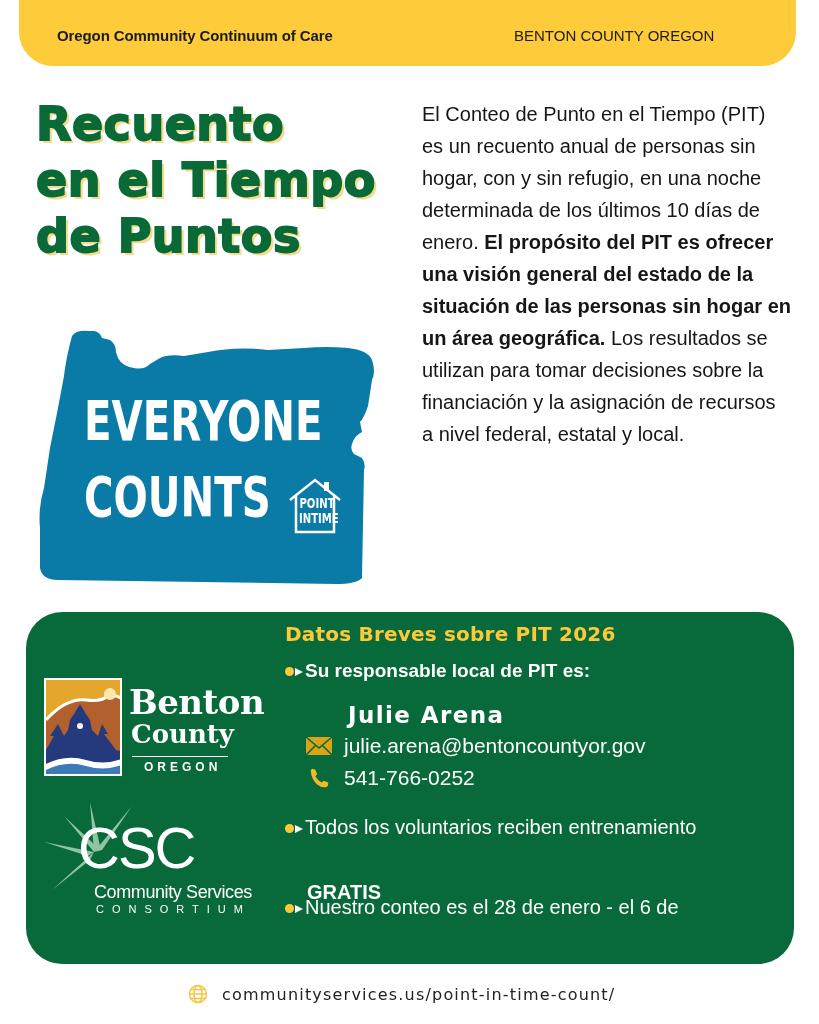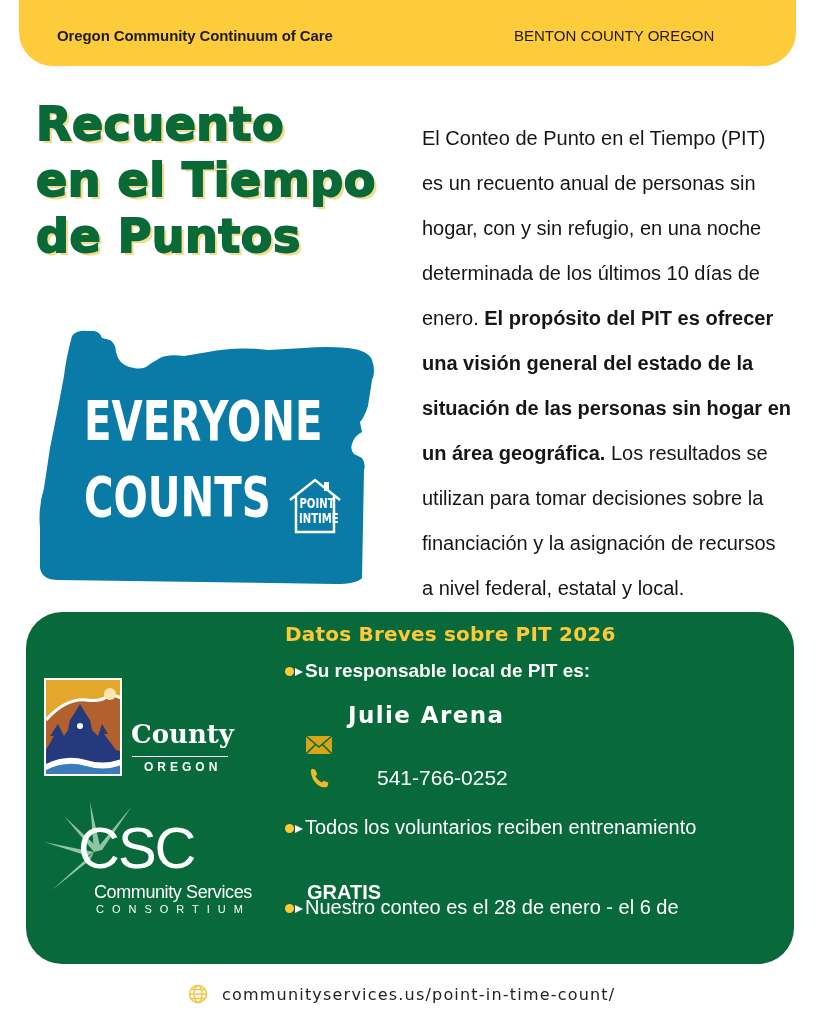--- a/index.html
+++ b/index.html
@@ -42,22 +42,22 @@
   .pit-house { position: absolute; left: 250px; top: 148px; width: 58px; height: 60px; }
   .pit-house .t1, .pit-house .t2 {
     position: absolute; left: 6px; width: 50px; text-align: center; color: #fff;
     font-family: "DejaVu Sans", sans-serif; font-weight: 900; font-size: 14px; line-height: 14px;
     transform: scaleX(0.72); transform-origin: center top;
   }
   .pit-house .t1 { top: 20px; }
   .pit-house .t2 { top: 35px; }
 
   .intro {
-    position: absolute; left: 422px; top: 116px; width: 370px;
-    font-family: "Liberation Sans", sans-serif; font-size: 20px; line-height: 45px; color: #161616;
+    position: absolute; left: 422px; top: 98px; width: 370px;
+    font-family: "Liberation Sans", sans-serif; font-size: 20px; line-height: 32px; color: #161616;
   }
   .intro b { font-weight: 700; }
 
   .facts-panel {
     position: absolute; left: 26px; top: 612px; width: 768px; height: 352px;
     background: #08693a; border-radius: 36px;
   }
   .facts-title {
     position: absolute; left: 259px; top: 10px; font-family: "DejaVu Sans", sans-serif;
     font-weight: 700; font-size: 20px; color: #fec939; letter-spacing: 0.2px;
@@ -78,21 +78,21 @@
   .indent { padding-left: 22px; display: block; margin-top: 31px; }
   .contact-name {
     position: absolute; left: 322px; top: 90px; color: #fff;
     font-family: "DejaVu Sans", sans-serif; font-weight: 700; font-size: 23px; letter-spacing: 1.4px;
   }
   .contact-line {
     position: absolute; left: 278px; color: #fff; display: flex; align-items: center;
     font-family: "Liberation Sans", sans-serif; font-size: 21px;
   }
   .contact-email { top: 122px; }
-  .contact-phone { top: 154px; gap: 33px; }
+  .contact-phone { top: 154px; }
   .contact-line .ico { width: 30px; height: 22px; margin-right: 10px; display: inline-flex; align-items: center; justify-content: center; }
 
   .benton-logo { position: absolute; left: 18px; top: 66px; width: 236px; height: 104px; }
   .benton-mark { position: absolute; left: 0; top: 0; width: 78px; height: 98px; border: 2px solid #fff; overflow: hidden; }
   .benton-name1 {
     position: absolute; left: 85px; top: 6px; font-family: "DejaVu Serif", serif; font-weight: 700;
     font-size: 34px; line-height: 36px; color: #fff; letter-spacing: -0.5px;
   }
   .benton-name2 {
     position: absolute; left: 87px; top: 42px; font-family: "DejaVu Serif", serif; font-weight: 700;
@@ -163,20 +163,21 @@
         <rect width="78" height="98" fill="#e3a82b"></rect>
         <path d="M0 40 Q20 18 40 20 Q55 22 62 16 Q70 14 78 20 L78 98 L0 98 Z" fill="#b2602e"></path>
         <path d="M0 40 Q20 18 40 20 Q55 22 62 16 Q70 14 78 20" fill="none" stroke="#fff" stroke-width="3"></path>
         <circle cx="64" cy="14" r="6" fill="#fde7b0"></circle>
         <path d="M0 90 L0 70 L8 56 L4 56 L12 44 L18 56 L22 50 L24 40 L28 34 L34 24 L40 34 L44 40 L46 50 L52 56 L56 44 L62 54 L58 54 L70 70 L78 72 L78 90 Z" fill="#243a7c"></path>
         <circle cx="34" cy="46" r="3" fill="#fff"></circle>
         <path d="M0 84 Q20 74 40 80 Q60 86 78 78 L78 98 L0 98 Z" fill="#fff"></path>
         <path d="M0 90 Q20 80 40 86 Q60 92 78 84 L78 98 L0 98 Z" fill="#3d7ab8"></path>
       </svg>
     </div>
+    <div class="benton-name1">Benton</div>
     <div class="benton-name2">County</div>
     <div class="benton-rule"></div>
     <div class="benton-name3">OREGON</div>
   </div>
 
   <div class="csc-logo">
     <svg width="100" height="100" viewBox="0 0 100 100" style="position:absolute;left:0;top:0;">
       <g fill="#8fc4a4">
         <polygon points="50,50 46,0 56,44"></polygon>
         <polygon points="50,50 88,4 58,48"></polygon>
@@ -200,20 +201,21 @@
   </div>
 
   <div class="contact-name">Julie Arena</div>
   <div class="contact-line contact-email">
     <span class="ico">
       <svg width="28" height="20" viewBox="0 0 28 20">
           <rect x="1" y="1" width="26" height="18" fill="#d9a516"></rect>
           <path d="M1 1 L14 12 L27 1 M1 19 L11 9 M27 19 L17 9" fill="none" stroke="#08693a" stroke-width="1.6"></path>
         </svg>
     </span>
+    <span>julie.arena@bentoncountyor.gov</span>
   </div>
   <div class="contact-line contact-phone">
     <span class="ico">
       <svg width="22" height="22" viewBox="0 0 24 24">
           <path d="M5 2 Q3 2 3 5 Q4 14 10 19 Q15 23 20 22 Q22 21 22 19 L22 17 L17 15 L15 17 Q11 15 8 10 L10 8 L8 3 Z" fill="#f0b92a"></path>
         </svg>
     </span>
     <span>541-766-0252</span>
   </div>
 

